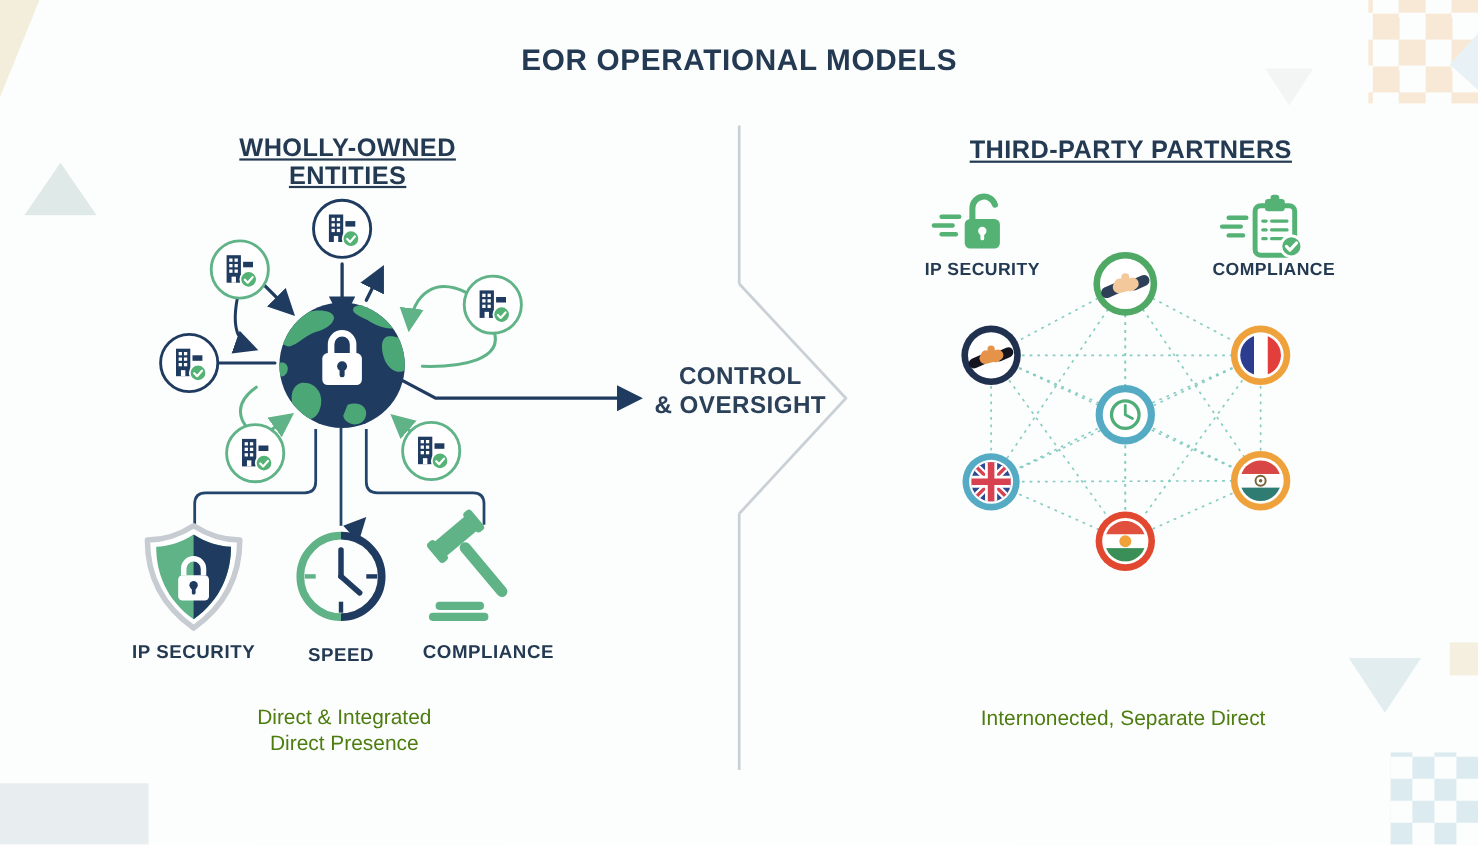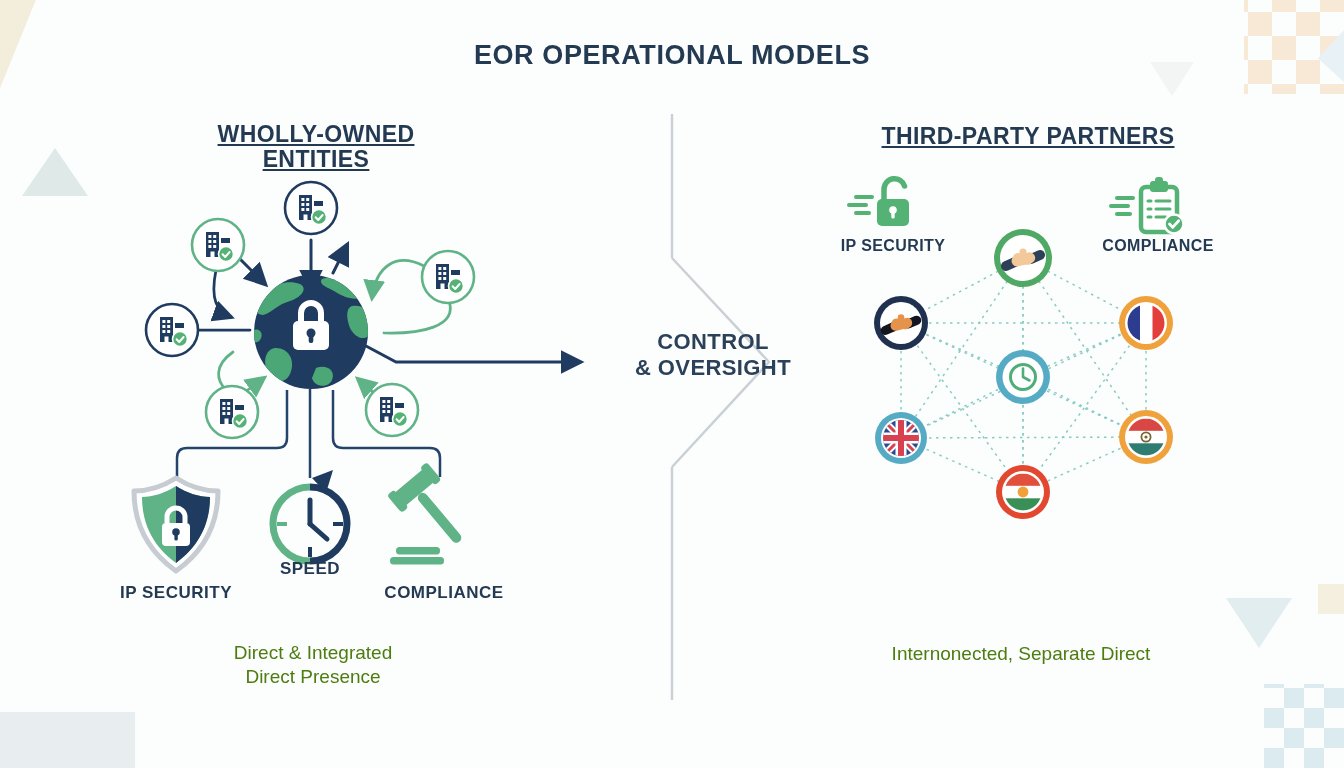--- a/index.html
+++ b/index.html
@@ -312,27 +312,27 @@
 
   <div class="txt title" style="left:672px;top:40px;">EOR OPERATIONAL MODELS</div>
 
   <div class="txt heading" style="left:316px;top:122px;">
     <div>WHOLLY-OWNED</div>
     <div>ENTITIES</div>
   </div>
 
   <div class="txt heading" style="left:1028px;top:124px;">THIRD-PARTY PARTNERS</div>
 
-  <div class="txt divider-label" style="left:713px;top:329px;">
+  <div class="txt divider-label" style="left:673px;top:329px;">
     <div>CONTROL</div>
     <div>&amp; OVERSIGHT</div>
   </div>
 
   <div class="txt feature-label" style="left:176px;top:583px;">IP SECURITY</div>
-  <div class="txt feature-label" style="left:310px;top:559px;">SPEED</div>
+  <div class="txt feature-label" style="left:310px;top:586px;">SPEED</div>
   <div class="txt feature-label" style="left:444px;top:583px;">COMPLIANCE</div>
 
   <div class="txt feature-label-sm" style="left:893px;top:237px;">IP SECURITY</div>
   <div class="txt feature-label-sm" style="left:1158px;top:237px;">COMPLIANCE</div>
 
   <div class="txt caption" style="left:313px;top:641px;">
     <div>Direct &amp; Integrated</div>
     <div>Direct Presence</div>
   </div>
 

